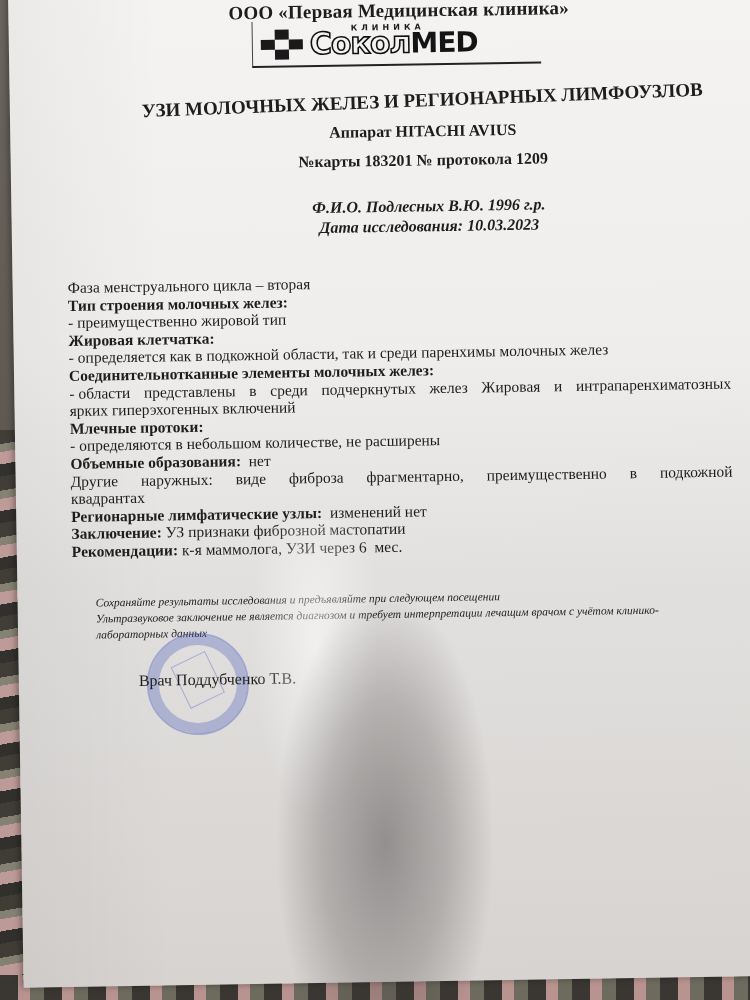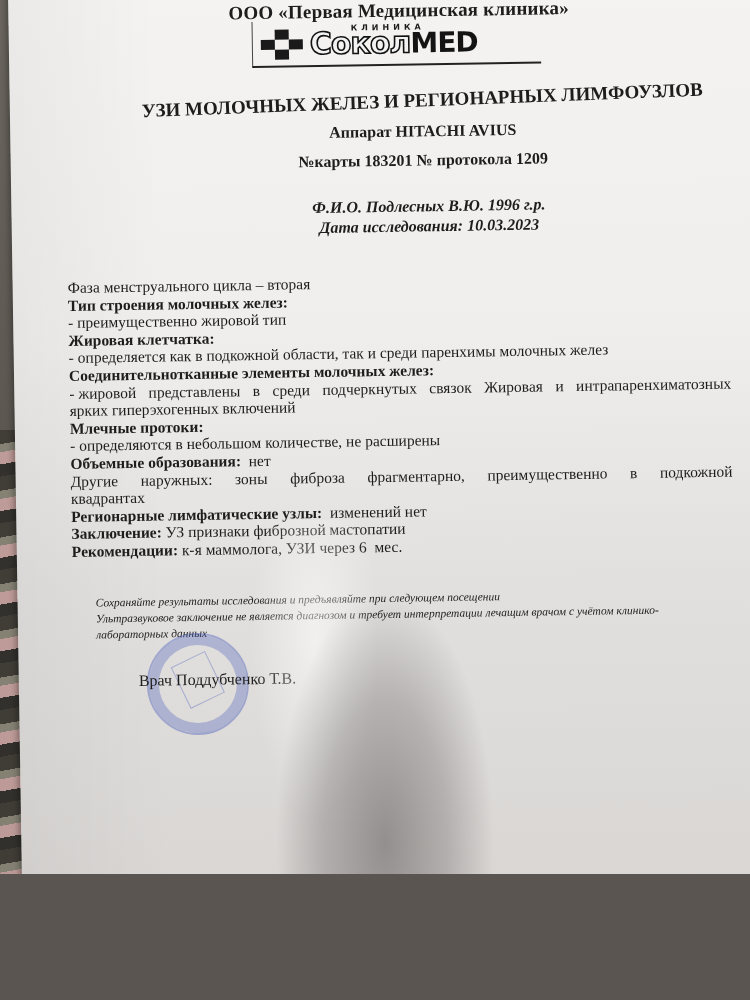--- a/index.html
+++ b/index.html
@@ -6,21 +6,21 @@
       margin: 0;
       padding: 0;
       width: 750px;
       height: 1000px;
       overflow: hidden;
       background: #5a5550;
     }
     .scene {
       position: relative;
       width: 750px;
-      height: 874px;
+      height: 1000px;
       background:
         linear-gradient(180deg, #6b665f 0%, #4c4843 100%);
       overflow: hidden;
     }
     .fabric-left {
       position: absolute;
       left: 0; top: 430px;
       width: 30px; height: 570px;
       background:
         repeating-linear-gradient(170deg, #3e3b35 0 14px, #8a8778 14px 22px, #c9a3a0 22px 34px, #2f2d29 34px 46px);
@@ -191,40 +191,40 @@
     <div class="title t5">Дата  исследования: 10.03.2023</div>
 
     <div class="body">
       <div class="line">Фаза менструального цикла –  вторая</div>
       <div class="line b">Тип строения молочных желез:</div>
       <div class="line">-  преимущественно  жировой тип</div>
       <div class="line b">Жировая клетчатка:</div>
       <div class="line">- определяется как в подкожной области, так и среди паренхимы молочных желез</div>
       <div class="line b">Соединительнотканные элементы молочных желез:</div>
       <div class="justify">
-        <span>- жировой</span>
+        <span>- области</span>
         <span>представлены</span>
         <span>в</span>
         <span>среди</span>
         <span>подчеркнутых</span>
-        <span>связок</span>
+        <span>желез</span>
         <span>Жировая</span>
         <span>и</span>
         <span>интрапаренхиматозных</span>
       </div>
       <div class="line">ярких гиперэхогенных включений</div>
       <div class="line b">Млечные протоки:</div>
       <div class="line">- определяются в небольшом количестве, не расширены</div>
       <div class="line">
         <span class="b">Объемные образования:</span><span style="white-space:pre">  нет</span>
       </div>
       <div class="justify">
         <span>Другие</span>
         <span>наружных:</span>
-        <span>зоны</span>
+        <span>виде</span>
         <span>фиброза</span>
         <span>фрагментарно,</span>
         <span>преимущественно</span>
         <span>в</span>
         <span>подкожной</span>
       </div>
       <div class="line">квадрантах</div>
       <div class="line">
         <span class="b">Регионарные лимфатические узлы:</span><span style="white-space:pre">  изменений нет</span>
       </div>

